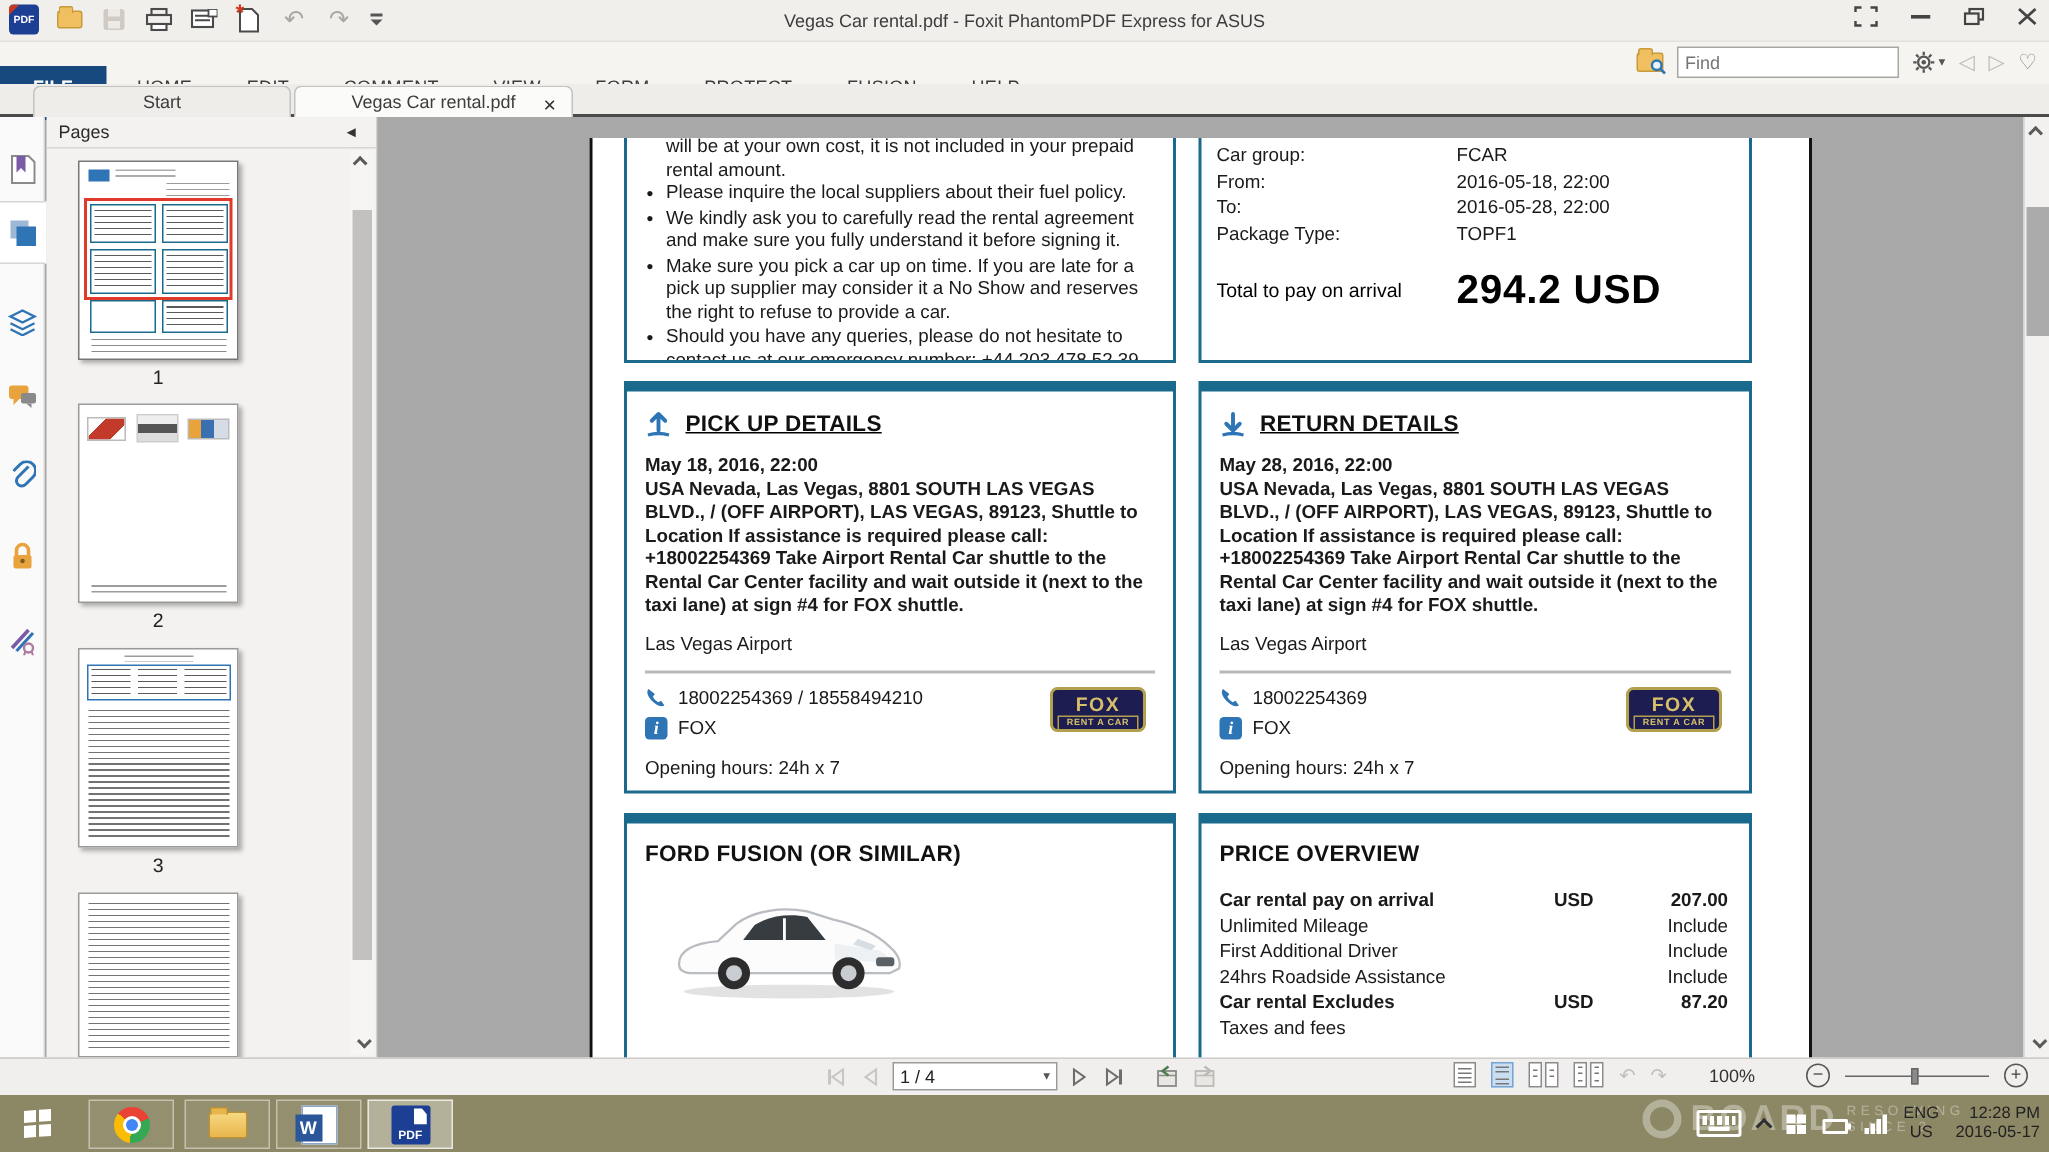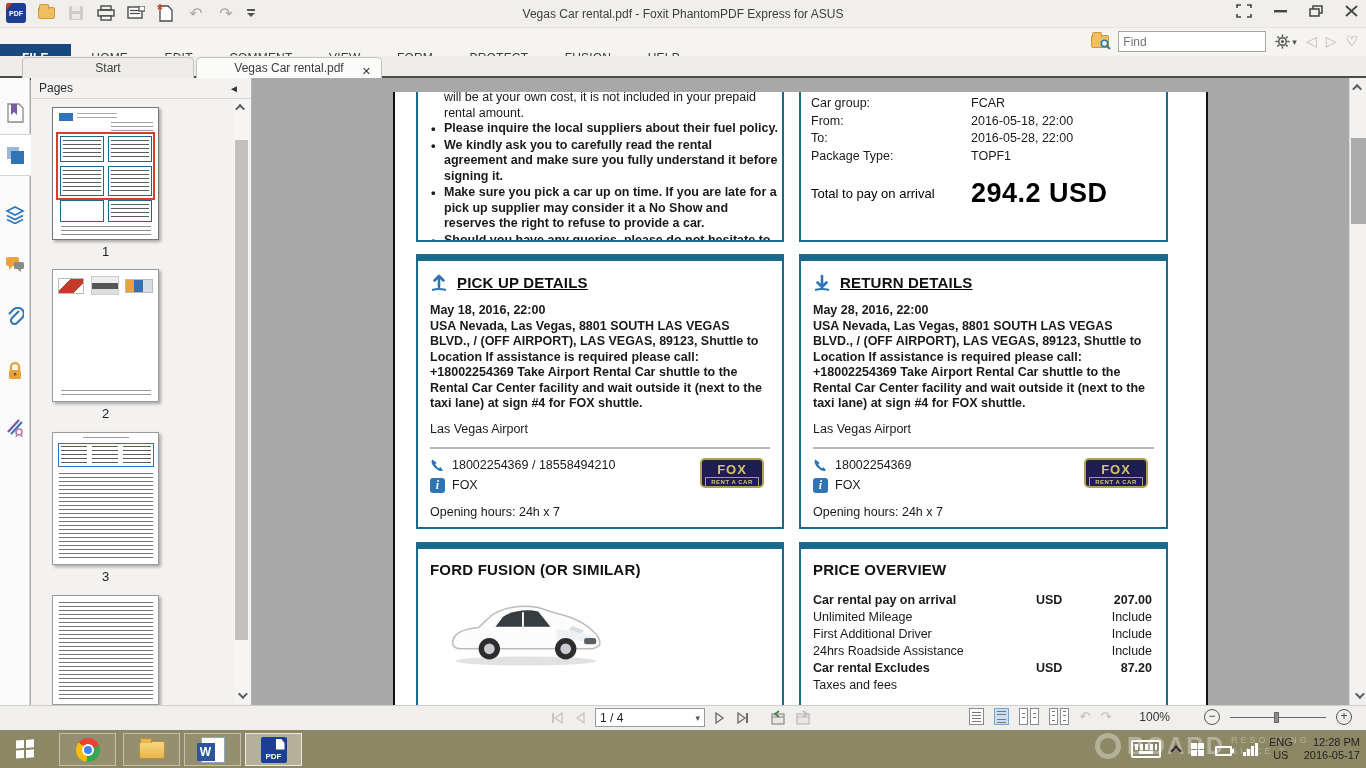--- a/index.html
+++ b/index.html
@@ -62,21 +62,21 @@
   
   #docarea { position:absolute; left:253px; top:92px; width:1113px; height:627px; background:#a8a8a8; overflow:hidden; }
   #page { position:absolute; left:140px; top:0; width:815px; height:760px; background:#fff; border-left:2px solid #111; border-right:2px solid #111; }
   .pbox { position:absolute; border:2px solid #1a6a8e; background:#fff; }
   .pbox.hdr { border-top:7px solid #1a6a8e; }
   .doc-text { font-size:12.5px; color:#1a1a1a; line-height:15.5px; }
   .bold { font-weight:bold; }
   .box-title { font-size:15px; font-weight:bold; color:#111; letter-spacing:.2px; }
 
   #bulletbox ul { list-style:none; margin:0 4px 0 26px; }
-  #bulletbox li { position:relative; margin-bottom:1px;font-weight:bold; }
+  #bulletbox li { position:relative; margin-bottom:1px; }
   #bulletbox li:before { content:"•"; position:absolute; left:-13px; font-size:13px; }
 
   .srow { display:flex; margin-bottom:2px; }
   .slabel { width:160px; }
   .total-row { display:flex; align-items:center; margin-top:14px; }
   .total-label { width:160px; font-size:13px; }
   .total-value { font-size:27px; font-weight:bold; color:#000; letter-spacing:.5px; }
 
   .detail-head { display:flex; align-items:center; gap:9px; margin-bottom:11px;text-decoration:underline; }
   .detail-box hr { border:none; border-top:2px solid #b9b9b9; margin:10px 0 9px 0; }

